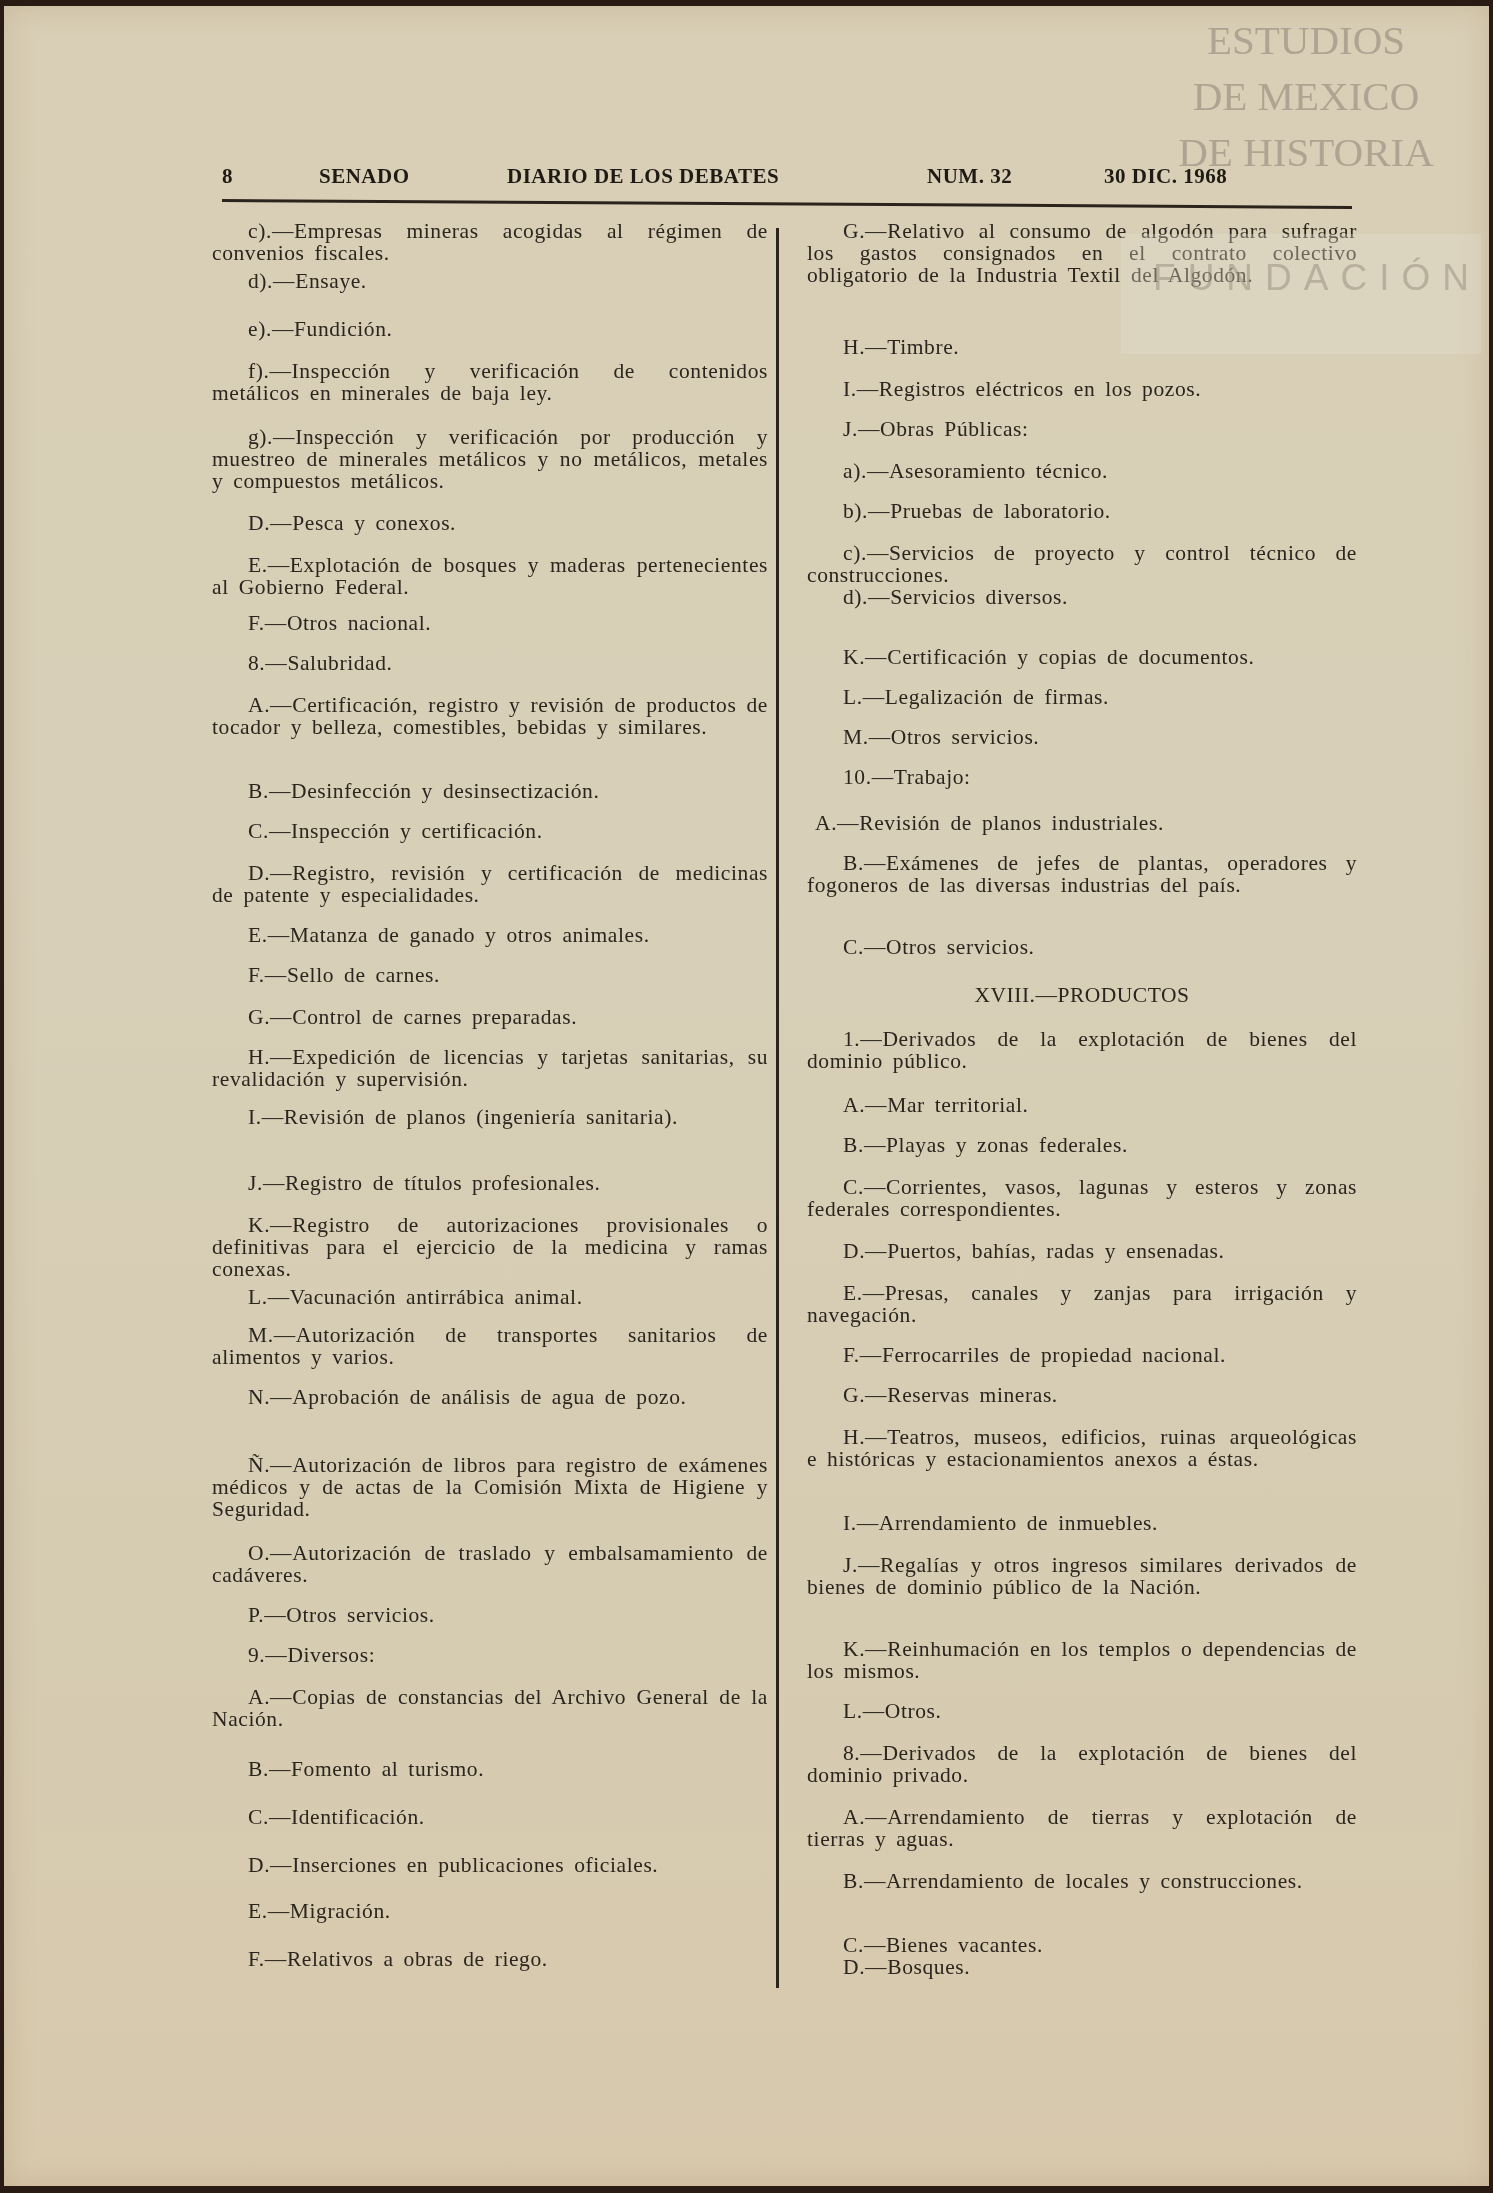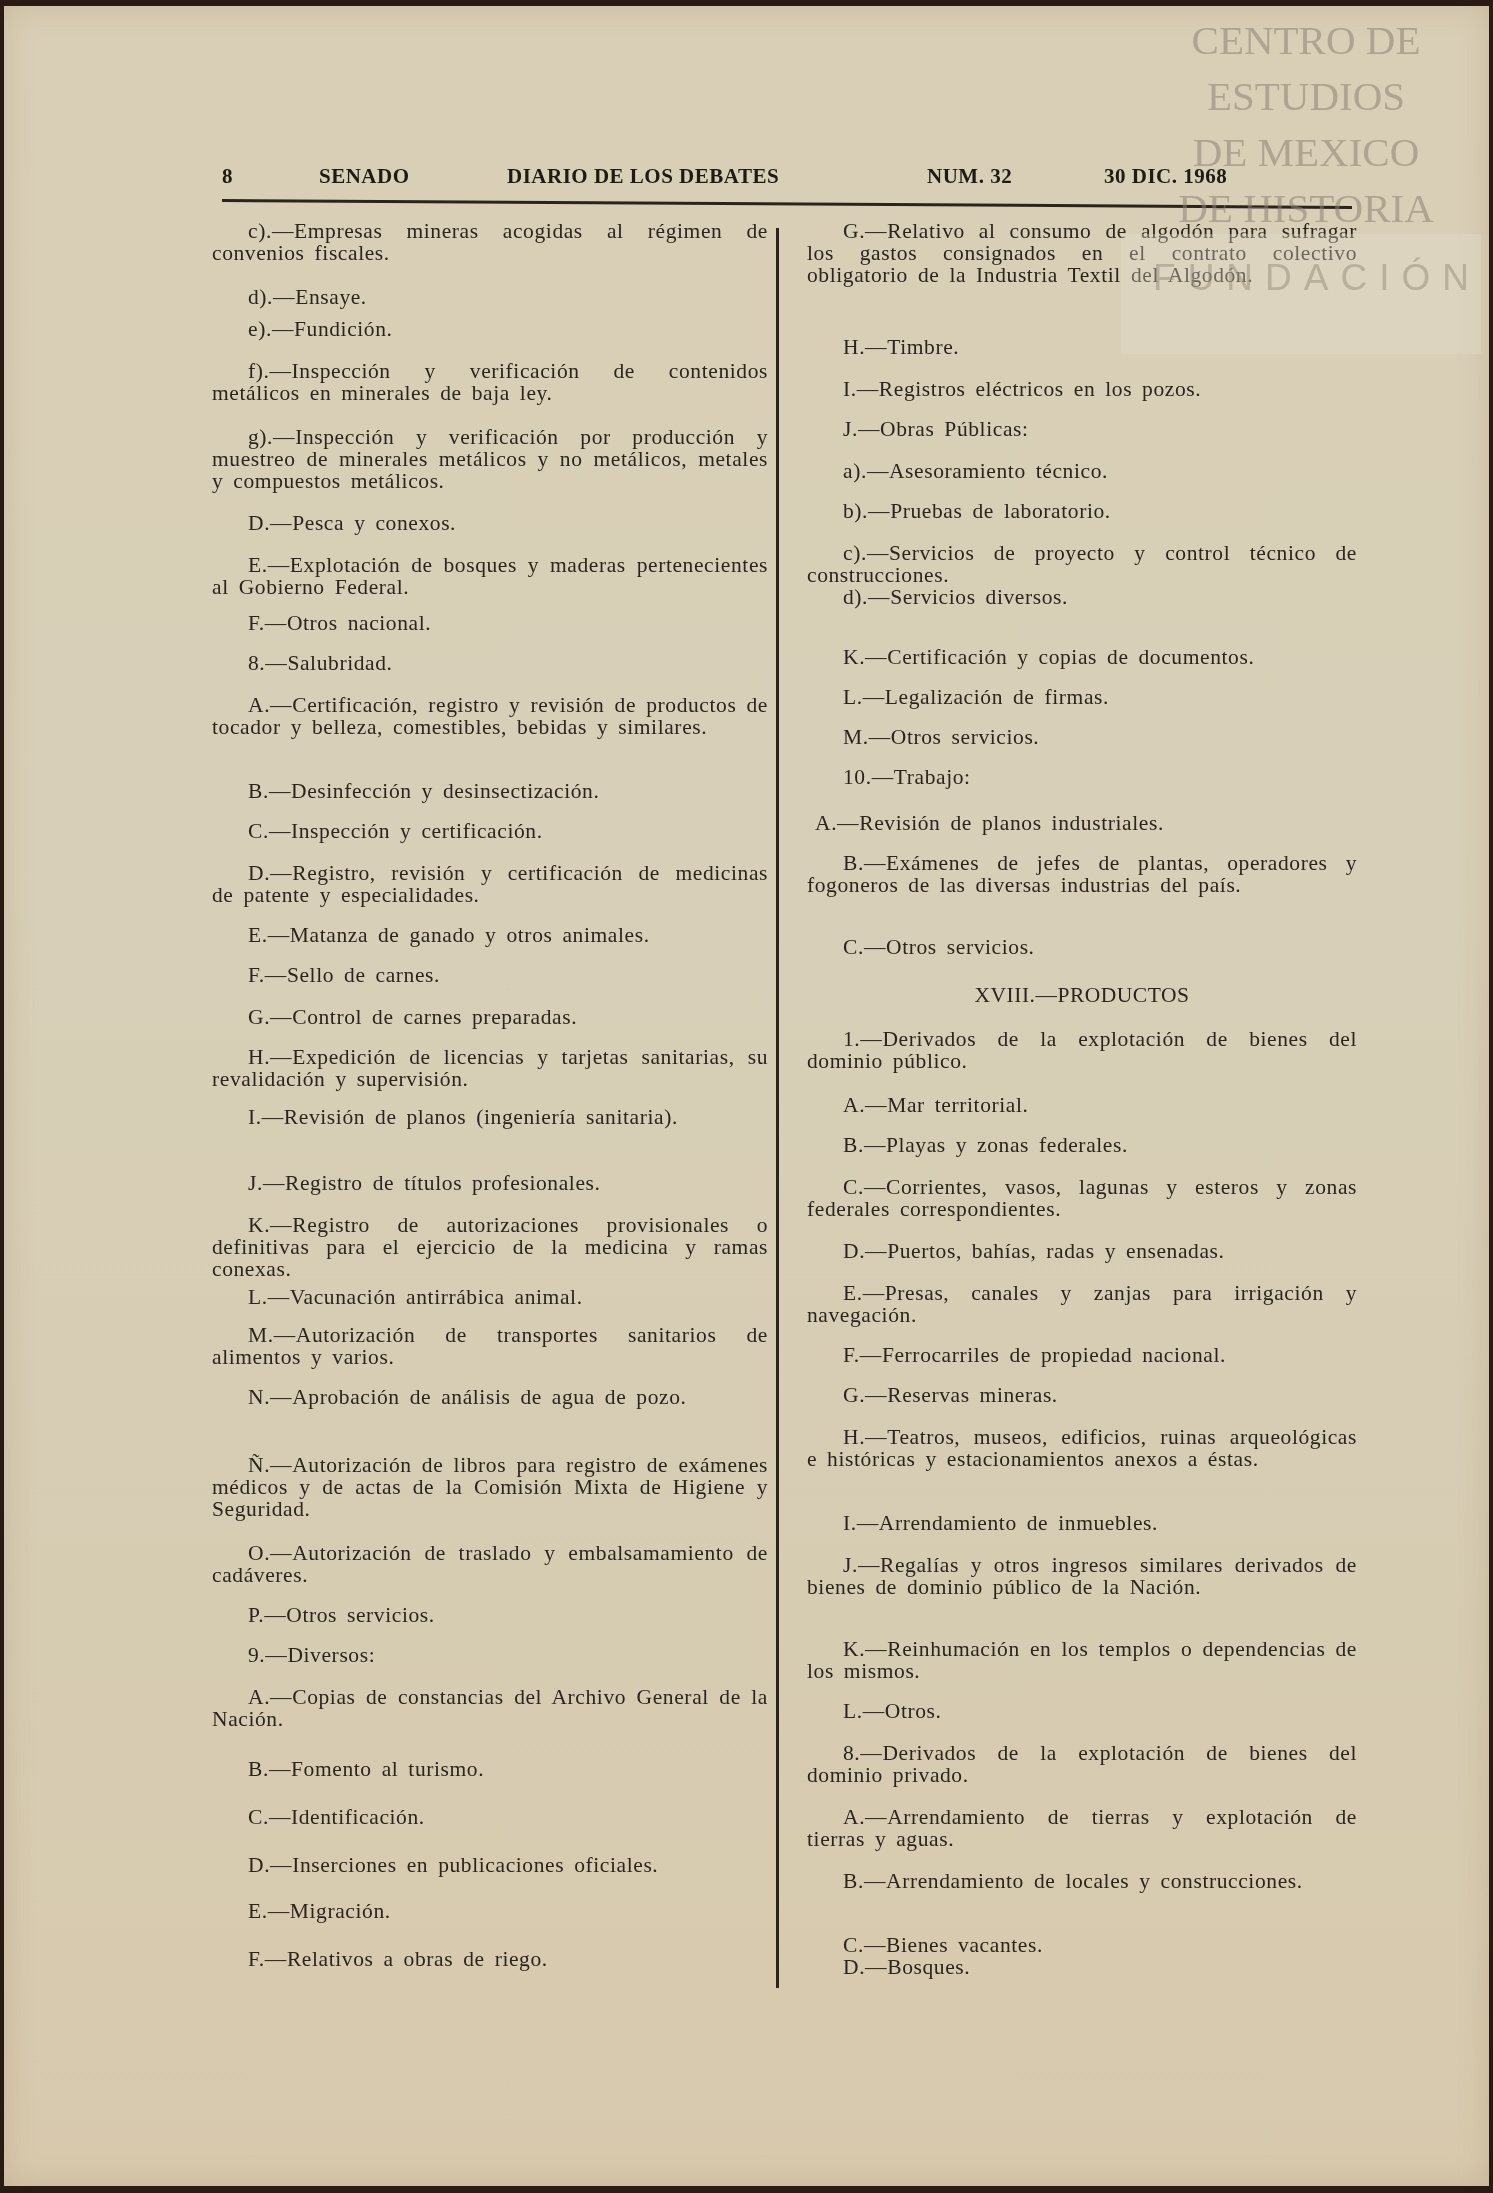--- a/index.html
+++ b/index.html
@@ -140,21 +140,21 @@
     <span class="h-diario">DIARIO DE LOS DEBATES</span>
     <span class="h-num">NUM. 32</span>
     <span class="h-date">30 DIC. 1968</span>
   </div>
   <div class="header-rule"></div>
 
   <div class="col-divider"></div>
 
   <div class="column col-left" id="col-left">
       <div class="para" style="top: 0px;">c).—Empresas mineras acogidas al régimen de convenios fiscales.</div>
-      <div class="para" style="top: 66px;">d).—Ensaye.</div>
+      <div class="para" style="top: 50px;">d).—Ensaye.</div>
       <div class="para" style="top: 98px;">e).—Fundición.</div>
       <div class="para" style="top: 140px;">f).—Inspección y verificación de contenidos metálicos en minerales de baja ley.</div>
       <div class="para" style="top: 206px;">g).—Inspección y verificación por producción y muestreo de minerales metálicos y no metálicos, metales y compuestos metálicos.</div>
       <div class="para" style="top: 292px;">D.—Pesca y conexos.</div>
       <div class="para" style="top: 334px;">E.—Explotación de bosques y maderas pertenecientes al Gobierno Federal.</div>
       <div class="para" style="top: 392px;">F.—Otros nacional.</div>
       <div class="para" style="top: 432px;">8.—Salubridad.</div>
       <div class="para" style="top: 474px;">A.—Certificación, registro y revisión de productos de tocador y belleza, comestibles, bebidas y similares.</div>
       <div class="para" style="top: 560px;">B.—Desinfección y desinsectización.</div>
       <div class="para" style="top: 600px;">C.—Inspección y certificación.</div>
@@ -212,20 +212,19 @@
       <div class="para" style="top: 1480px;">L.—Otros.</div>
       <div class="para" style="top: 1522px;">8.—Derivados de la explotación de bienes del dominio privado.</div>
       <div class="para" style="top: 1586px;">A.—Arrendamiento de tierras y explotación de tierras y aguas.</div>
       <div class="para" style="top: 1650px;">B.—Arrendamiento de locales y construcciones.</div>
       <div class="para" style="top: 1714px;">C.—Bienes vacantes.</div>
       <div class="para" style="top: 1736px;">D.—Bosques.</div>
     </div>
 
   <div class="watermark-box"></div>
   <div class="watermark">
-    <div>CENTRO DE</div>
     <div>ESTUDIOS</div>
     <div>DE MEXICO</div>
     <div>DE HISTORIA</div>
     <div class="fund">FUNDACIÓN</div>
   </div>
 
 </div>
 
 </body></html>

